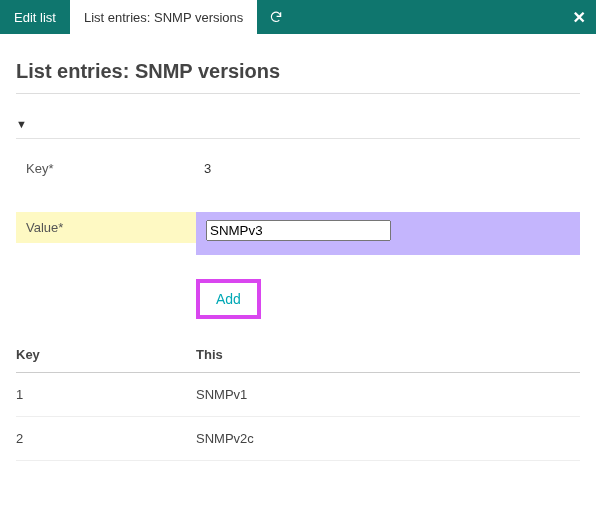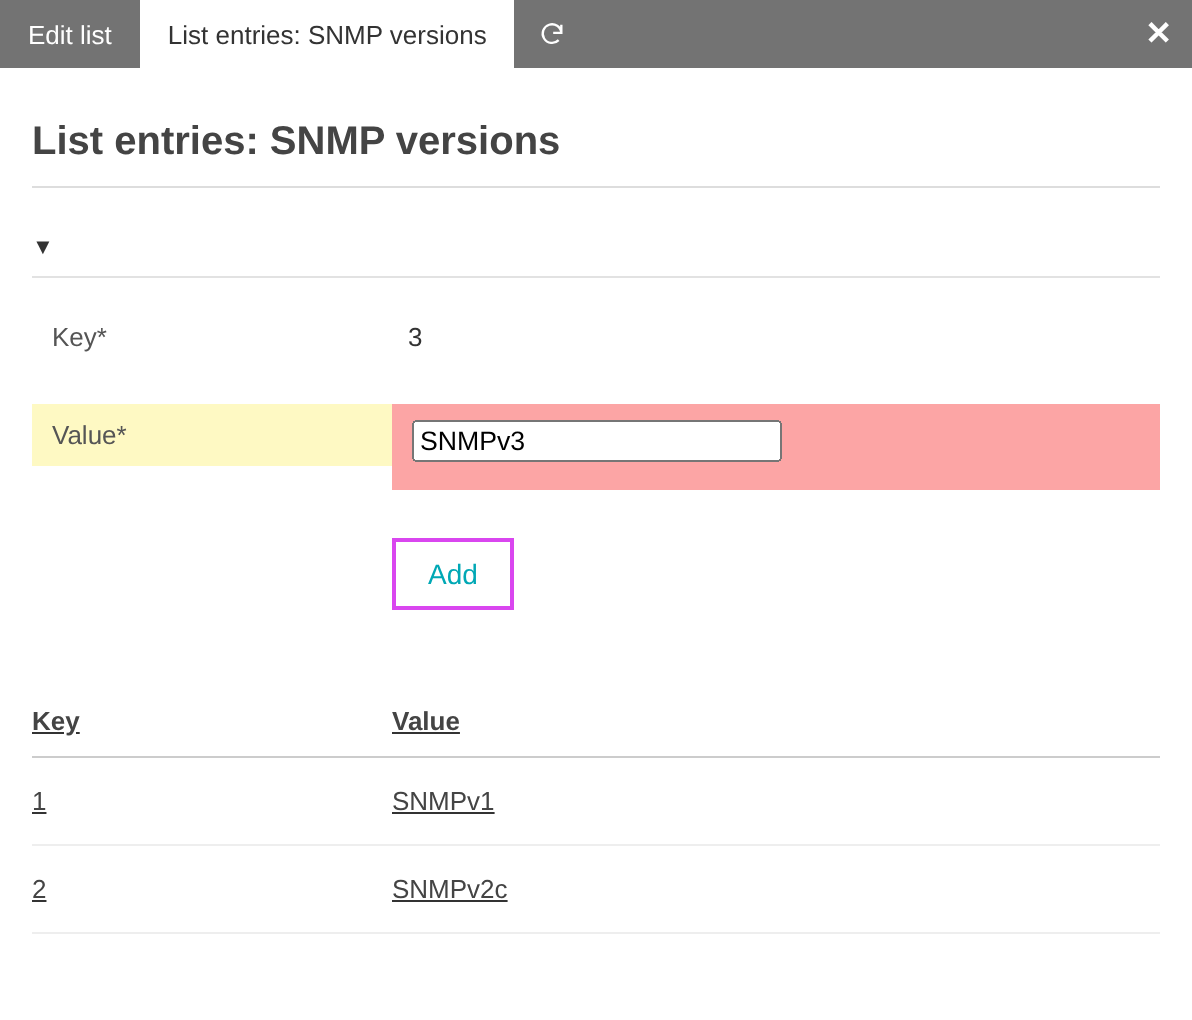--- a/index.html
+++ b/index.html
@@ -5,21 +5,21 @@
   * { box-sizing: border-box; }
   html, body {
     margin: 0; padding: 0;
     font-family: Arial, Helvetica, sans-serif;
     font-size: 13px;
     color: #333;
     background: #fff;
     width: 596px;
   }
   .tabbar {
-    background: #737373;
+    background: #0f766e;
     display: flex;
     align-items: stretch;
     height: 34px;
     font-size: 13px;
     position: relative;
   }
   .tabbar .tab {
     padding: 0 14px;
     display: flex;
     align-items: center;
@@ -71,63 +71,62 @@
     color: #333;
   }
   .section-hdr .tri {
     font-size: 11px;
   }
   .hr2 { border: 0; border-top: 1px solid #e2e2e2; margin: 4px 0 14px 0; }
 
   .form-row {
     display: flex;
     align-items: flex-start;
-    margin-bottom: 18px;
+    margin-bottom: 28px;
   }
   .form-row .lbl {
     width: 180px;
     padding: 8px 10px;
     color: #555;
     font-size: 13px;
   }
   .form-row .ctl {
     flex: 1;
     padding: 8px 8px;
   }
   .form-row.hl .lbl { background: #fef9c3; }
   .form-row .ctl .plain { color:#333; }
   .help {
     color: #555;
     font-size: 13px;
     padding: 10px 0 10px 2px;
   }
   .value-block {
     flex:1;
-    background:#fca5a5;
+    background:#c4b5fd;
     padding: 8px 16px 14px 10px;
   }
 
   .add-row {
     display:flex;
     margin-top: 24px;
   }
   .btn {
-    border: 2px solid #d946ef;
+    border: 4px solid #d946ef;
     color: #00a8b5;
     background: #fff;
     padding: 8px 16px;
     font-size: 14px;
     cursor: pointer;
   }
 
   table.list {
     width: 100%;
     border-collapse: collapse;
-    margin-top: 40px;
-    text-decoration: underline;
+    margin-top: 20px;
   }
   table.list th {
     text-align: left;
     font-weight: bold;
     font-size: 13px;
     color: #444;
     padding: 8px 0 10px 0;
     border-bottom: 1px solid #ccc;
   }
   table.list td {
@@ -188,21 +187,21 @@
       <button class="btn">
         <span>Add</span>
       </button>
     </div>
   </div>
 
   <table class="list">
     <thead>
       <tr>
         <th>Key</th>
-        <th>Value</th>
+        <th>This</th>
       </tr>
     </thead>
     <tbody>
       <tr>
         <td>1</td>
         <td>SNMPv1</td>
       </tr>
       <tr>
         <td>2</td>
         <td>SNMPv2c</td>

